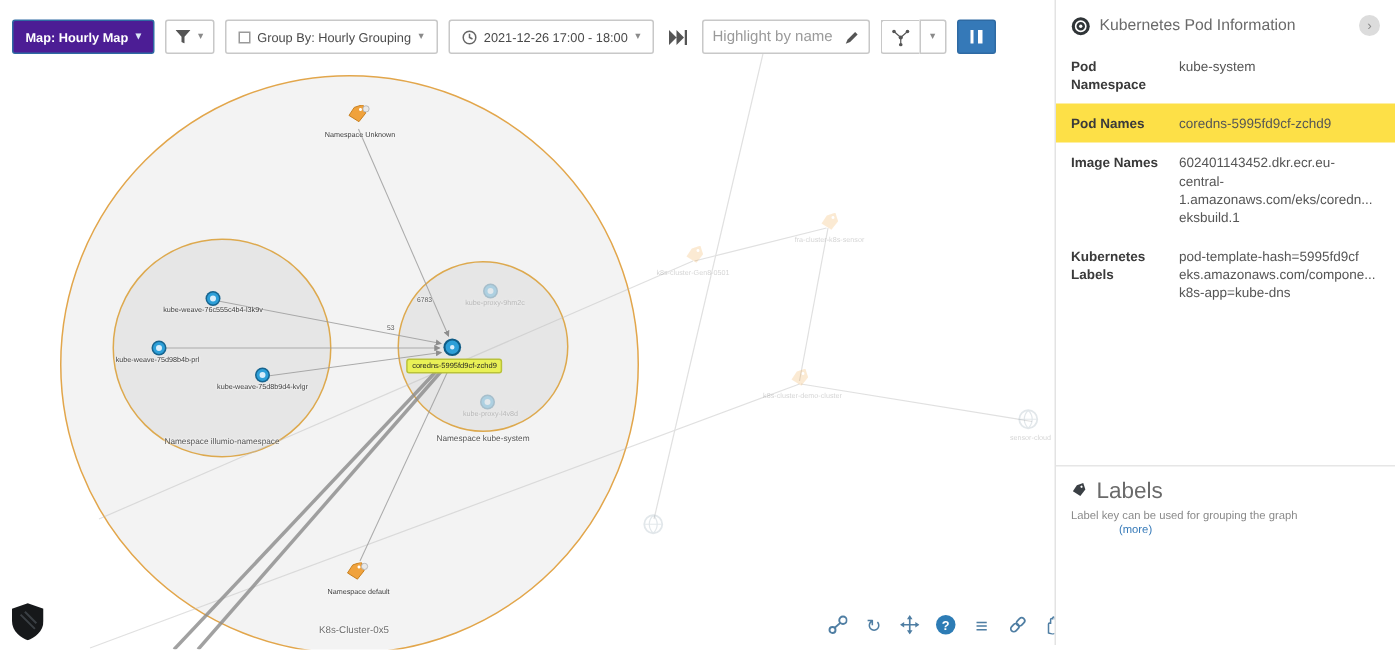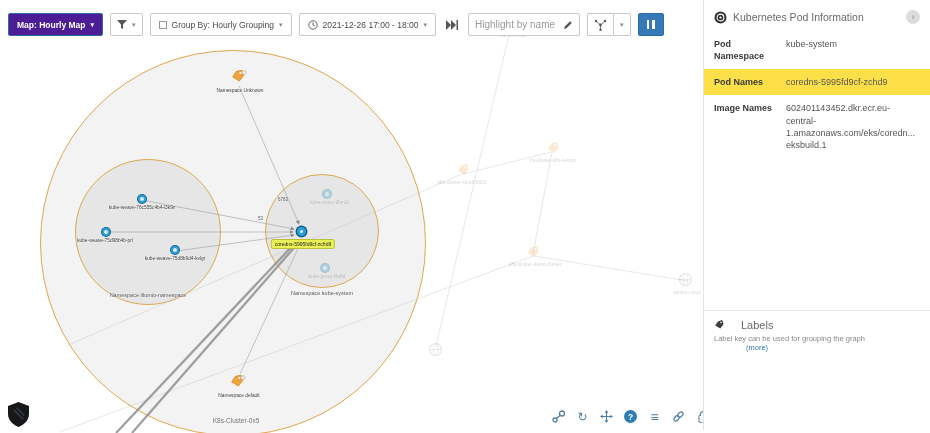--- a/index.html
+++ b/index.html
@@ -57,21 +57,21 @@
   .panel-header { display:flex; align-items:center; gap:6px; padding:10px 10px 7px 10px; }
   .panel-title { font-size:10.5px; color:#6a6a6a; flex:1; }
   .chev-circle { width:14px; height:14px; border-radius:50%; background:#dcdcdc; color:#8a8a8a;
     font-size:9px; display:flex; align-items:center; justify-content:center; cursor:pointer; }
   .prow { display:flex; padding:7px 10px; font-size:9px; line-height:1.35; }
   .prow.alt { background:#fde047; }
   .prow .plabel { width:72px; flex:none; font-weight:bold; color:#3a3a3a; padding-right:6px; }
   .prow .pvalue { flex:1; color:#555; white-space:pre-line; word-break:break-all; }
   .labels-sec { position:absolute; left:0; top:310px; width:100%; border-top:1px solid #e6e6e6;
     padding:8px 10px; }
-  .labels-head { display:flex; align-items:center; gap:15px; font-size:11px; color:#6a6a6a; }
+  .labels-head { display:flex; align-items:center; gap:5px; font-size:15px; color:#6a6a6a; }
   .labels-desc { font-size:7.5px; color:#8a8a8a; margin-top:3px; }
   .morelink { color:#3579b8; cursor:pointer;padding-left:32px; }
 
   
   .bottom-tools { position:absolute; left:551px; top:409px; display:flex; align-items:center; gap:9px; z-index:6; }
   .bt { width:15px; height:15px; display:flex; align-items:center; justify-content:center;
     color:#4f7ea3; cursor:pointer; font-size:12px; }
   .helpdot { width:13px; height:13px; border-radius:50%; background:#2d7cb5; color:#fff;
     font-size:8.5px; font-weight:bold; display:flex; align-items:center; justify-content:center; }
   .logo { position:absolute; left:8px; top:402px; z-index:6; }
@@ -281,20 +281,26 @@
     <div class="plabel">Pod Names</div>
     <div class="pvalue">coredns-5995fd9cf-zchd9</div>
   </div>
   <div class="prow">
     <div class="plabel">Image Names</div>
     <div class="pvalue">602401143452.dkr.ecr.eu-
 central-
 1.amazonaws.com/eks/coredn...
 eksbuild.1</div>
   </div>
+  <div class="prow">
+    <div class="plabel">Kubernetes Labels</div>
+    <div class="pvalue">pod-template-hash=5995fd9cf
+eks.amazonaws.com/compone...
+k8s-app=kube-dns</div>
+  </div>
 
   <div class="labels-sec">
     <div class="labels-head">
       <svg width="12" height="11" viewBox="0 0 16 14">
         <g transform="rotate(-18 8 7)">
           <path d="M2,5 L7,1 L13,1 L13,7 L7,11 Z" fill="#3a3f44"></path>
           <circle cx="10.5" cy="3.6" r="1" fill="#fff"></circle>
           </g>
         </svg>
       <span>Labels</span>

